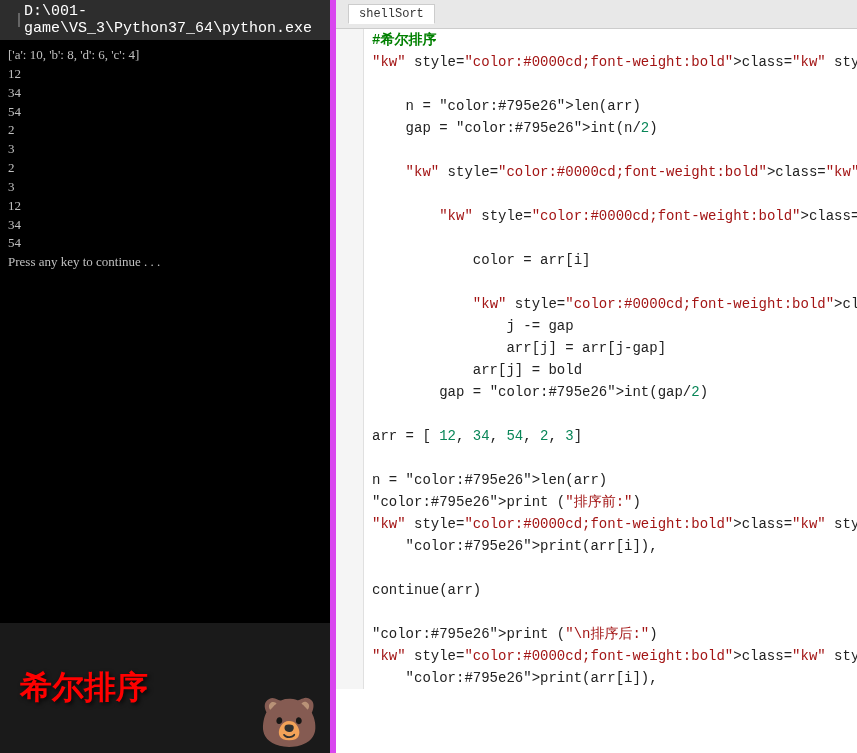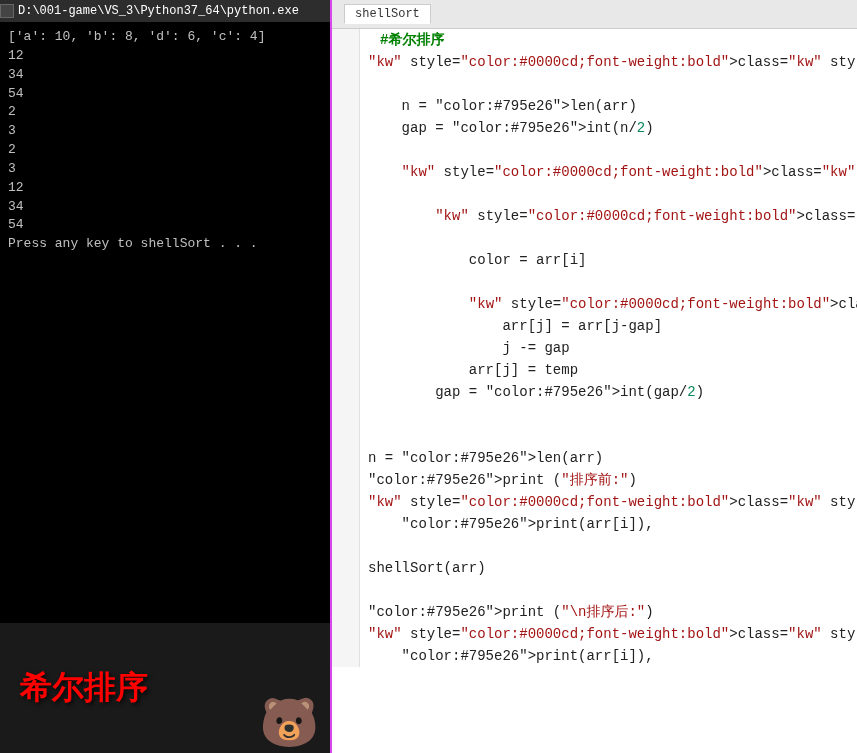--- a/index.html
+++ b/index.html
@@ -19,22 +19,22 @@
       height: 100%;
       display: flex;
       flex-direction: column;
       background: #1a1a1a;
       position: relative;
     }
 
     .terminal-titlebar {
       background: #2d2d2d;
       color: #ffffff;
-      font-size: 12px;
-      padding: 3px 0;
+      font-size: 15px;
+      padding: 3px 18px;
       display: flex;
       align-items: center;
       gap: 4px;
       min-height: 22px;
     }
 
     .terminal-icon {
       width: 14px;
       height: 14px;
       background: #444;
@@ -48,20 +48,21 @@
       font-size: 13px;
       padding: 6px 8px;
       flex: 1;
       overflow: hidden;
       line-height: 1.45;
     }
 
     .terminal-body .line {
       white-space: pre;
       display: block;
+      font-family: Liberation Serif, serif;
     }
 
     .red-title-area {
       background: #1a1a1a;
       display: flex;
       align-items: center;
       justify-content: flex-start;
       padding: 10px 16px;
       min-height: 100px;
     }
@@ -82,21 +83,21 @@
       transform: scaleX(-1);
     }
 
     
     .right-panel {
       flex: 1;
       background: #ffffff;
       overflow: hidden;
       display: flex;
       flex-direction: column;
-      border-left: 2px solid #d946ef;
+      border-left: 6px solid #d946ef;
       position: relative;
     }
 
     .editor-tab {
       background: #e8e8e8;
       border-bottom: 1px solid #ccc;
       padding: 4px 12px;
       font-size: 12px;
       color: #333;
       display: flex;
@@ -147,21 +148,21 @@
 
     .code-content {
       padding-left: 8px;
       white-space: pre;
       font-family: 'Courier New', Courier, monospace;
       font-size: 14px;
       color: #222;
     }
 
     
-    .kw { color: #0000cd; font-weight: bold; margin-left: 12px; }
+    .kw { color: #0000cd; font-weight: bold; }
 
     .watermark {
       position: absolute;
       bottom: 8px;
       right: 12px;
       font-size: 12px;
       color: #aaa;
       display: flex;
       align-items: center;
       gap: 4px;
@@ -186,21 +187,21 @@
       <span class="line">34</span>
       <span class="line">54</span>
       <span class="line">2</span>
       <span class="line">3</span>
       <span class="line"></span>
       <span class="line">2</span>
       <span class="line">3</span>
       <span class="line">12</span>
       <span class="line">34</span>
       <span class="line">54</span>
-      <span class="line">Press any key to shellSort . . .</span>
+      <span class="line">Press any key to continue . . .</span>
     </div>
   <div class="red-title-area" style="position:relative; min-height:130px;padding-left:20px;">
     <span class="red-title-text">希尔排序</span>
     <span class="bear-emoji">🐻</span>
   </div>
 </div>
 
 <div class="right-panel">
   <div class="editor-tab">
     <span class="tab-active">shellSort</span>
@@ -252,40 +253,44 @@
       </div>
       <div class="code-line">
         <div class="line-gutter"></div>
       </div>
       <div class="code-line">
         <div class="line-gutter"></div>
         <div class="code-content">            <span <span="" class="&lt;span" style="color:#a31515">"kw"</span> style=<span style="color:#a31515">"color:#0000cd;font-weight:bold"</span>&gt;class= style=&gt;while  j &gt;= gap  style=&gt;class= style=&gt;and arr[j-gap] &gt;temp:</div>
       </div>
       <div class="code-line">
         <div class="line-gutter"></div>
+        <div class="code-content">                j -= gap</div>
+      </div>
+      <div class="code-line">
+        <div class="line-gutter"></div>
         <div class="code-content">                arr[j] = arr[j-gap]</div>
       </div>
       <div class="code-line">
         <div class="line-gutter"></div>
-        <div class="code-content">                j -= gap</div>
-      </div>
-      <div class="code-line">
-        <div class="line-gutter"></div>
-        <div class="code-content">            arr[j] = temp</div>
+        <div class="code-content">            arr[j] = bold</div>
       </div>
       <div class="code-line">
         <div class="line-gutter"></div>
         <div class="code-content">        gap = <span style="&lt;span">"color:#795e26"</span>&gt;int(gap/<span style="color:#098658">2</span>)</div>
       </div>
       <div class="code-line">
         <div class="line-gutter"></div>
         <div class="code-content"></div>
       </div>
       <div class="code-line">
         <div class="line-gutter"></div>
+        <div class="code-content">arr = [ <span style="color:#098658">12</span>, <span style="color:#098658">34</span>, <span style="color:#098658">54</span>, <span style="color:#098658">2</span>, <span style="color:#098658">3</span>]</div>
+      </div>
+      <div class="code-line">
+        <div class="line-gutter"></div>
         <div class="code-content"></div>
       </div>
       <div class="code-line">
         <div class="line-gutter"></div>
         <div class="code-content">n = <span style="&lt;span">"color:#795e26"</span>&gt;len(arr)</div>
       </div>
       <div class="code-line">
         <div class="line-gutter"></div>
         <div class="code-content"><span style="&lt;span">"color:#795e26"</span>&gt;print (<span style="color:#a31515">"排序前:"</span>)</div>
       </div>
@@ -296,21 +301,21 @@
       <div class="code-line">
         <div class="line-gutter"></div>
         <div class="code-content">    <span style="&lt;span">"color:#795e26"</span>&gt;print(arr[i]),</div>
       </div>
       <div class="code-line">
         <div class="line-gutter"></div>
         <div class="code-content"></div>
       </div>
       <div class="code-line">
         <div class="line-gutter"></div>
-        <div class="code-content">shellSort(arr)</div>
+        <div class="code-content">continue(arr)</div>
       </div>
       <div class="code-line">
         <div class="line-gutter"></div>
         <div class="code-content"></div>
       </div>
       <div class="code-line">
         <div class="line-gutter"></div>
         <div class="code-content"><span style="&lt;span">"color:#795e26"</span>&gt;print (<span style="color:#a31515">"\n排序后:"</span>)</div>
       </div>
       <div class="code-line">

